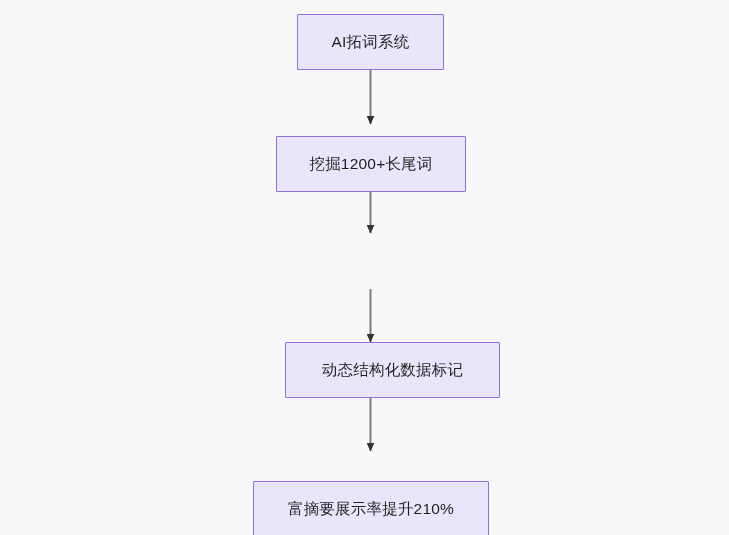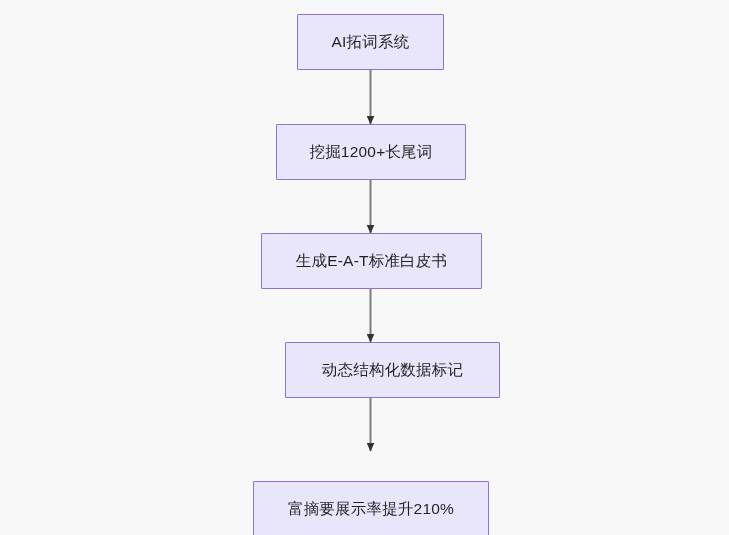--- a/index.html
+++ b/index.html
@@ -39,21 +39,21 @@
   }
   .node-label {
     font-size: 15.5px;
     line-height: 1.3;
     color: #1f2020;
     letter-spacing: 0.2px;
     white-space: nowrap;
   }
   
   #node-0 { left: 297px; top: 14px;  width: 147px; height: 56px; }
-  #node-1 { left: 276px; top: 124px; width: 190px; height: 56px; }
+  #node-1 { left: 276px; top: 136px; width: 190px; height: 56px; }
   #node-2 { left: 261px; top: 233px; width: 221px; height: 56px; }
   #node-3 { left: 264px; top: 342px; width: 215px; height: 56px; margin-left: 21px; }
   #node-4 { left: 253px; top: 451px; width: 236px; height: 56px; margin-top: 30px; }
 </style>
 </head>
 <body>
 
 <div id="flowchart-canvas">
 
   <svg class="edge-layer" viewBox="0 0 729 535" width="729" height="535" xmlns="http://www.w3.org/2000/svg">
@@ -69,23 +69,20 @@
   </svg>
 
   <div class="node" id="node-0">
     <span class="node-label">AI拓词系统</span>
   </div>
 
   <div class="node" id="node-1">
     <span class="node-label">挖掘1200+长尾词</span>
   </div>
 
-  <div class="node" id="node-2">
-    <span class="node-label">生成E-A-T标准白皮书</span>
-  </div>
 
   <div class="node" id="node-3">
     <span class="node-label">动态结构化数据标记</span>
   </div>
 
   <div class="node" id="node-4">
     <span class="node-label">富摘要展示率提升210%</span>
   </div>
 
 </div>

